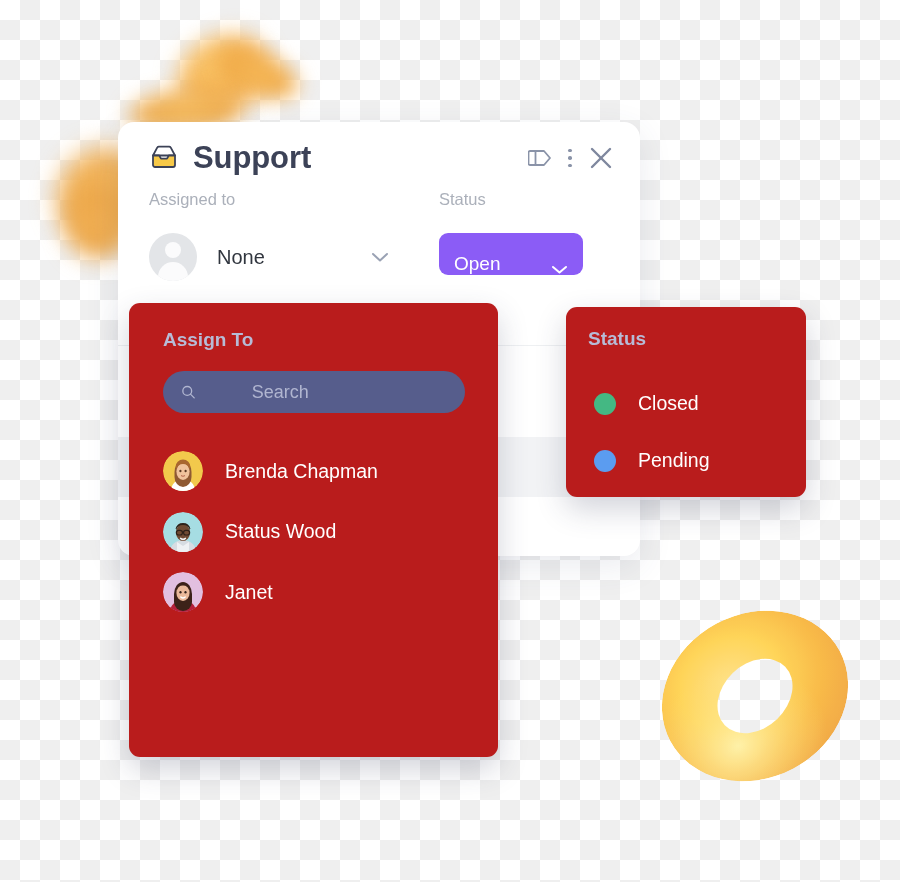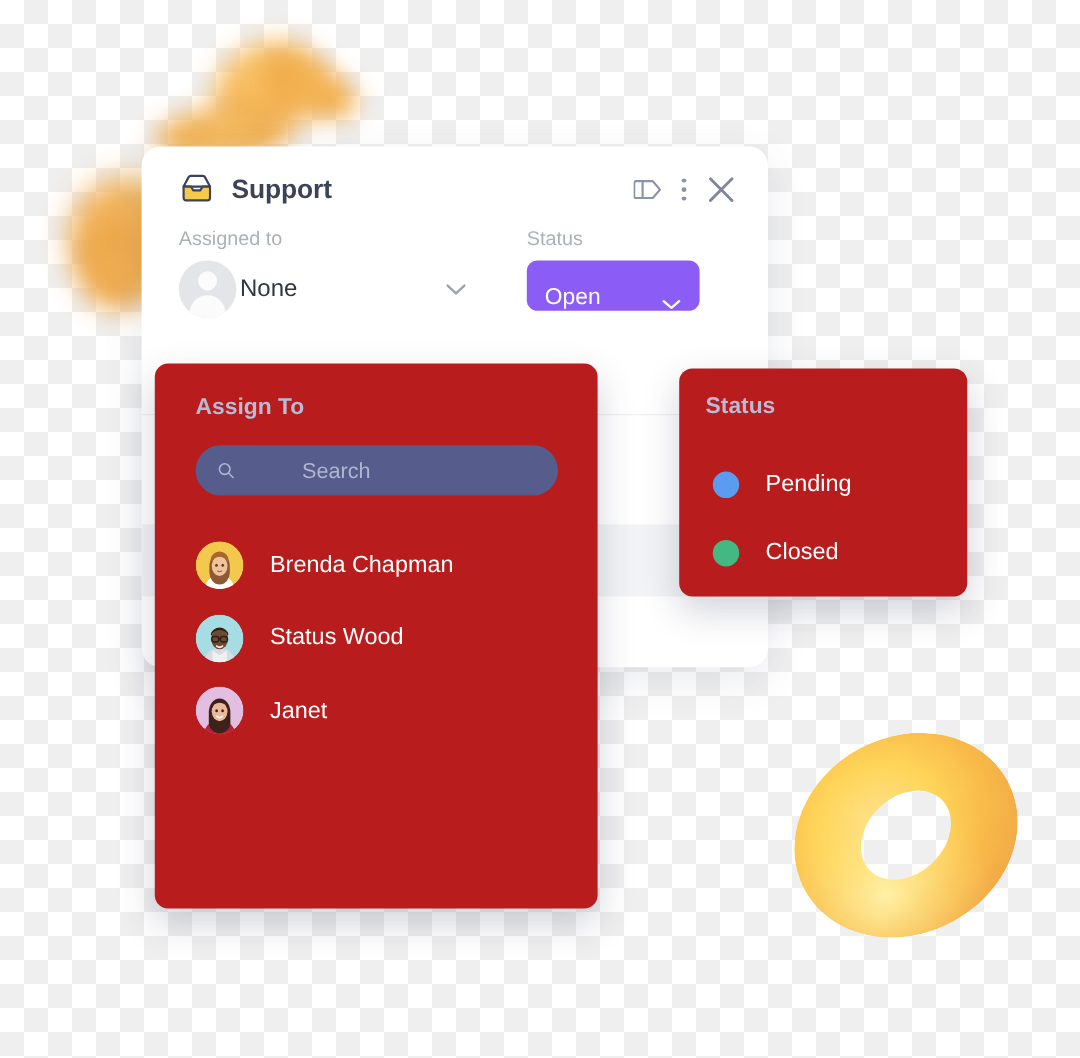--- a/index.html
+++ b/index.html
@@ -87,21 +87,21 @@
   }
   .card-header {
     display: flex;
     align-items: center;
     padding: 22px 26px 0 31px;
     height: 50px;
     box-sizing: border-box;
   }
   .inbox-icon { flex: 0 0 auto; margin-right: 14px; display: block; }
   .card-title {
-    font-size: 22px;
+    font-size: 31px;
     font-weight: bold;
     color: #3c4257;
     letter-spacing: -0.1px;
   }
   .header-actions {
     margin-left: auto;
     display: flex;
     align-items: center;
     gap: 16px;
   }
@@ -122,21 +122,21 @@
 
   .fields-row {
     display: flex;
     padding: 18px 0 0 31px;
   }
   .field-assign { width: 290px; }
   .field-status { width: 180px; }
   .field-label {
     font-size: 16.5px;
     color: #abb0ba;
-    margin-bottom: 8px;
+    margin-bottom: 24px;
   }
   .assign-value {
     display: flex;
     align-items: center;
     width: 240px;
     cursor: pointer;
   }
   .avatar-none {
     width: 48px; height: 48px;
     border-radius: 50%;
@@ -159,21 +159,21 @@
     position: absolute;
     left: 50%; top: 29px;
     width: 30px; height: 30px;
     margin-left: -15px;
     border-radius: 50%;
     background: #fbfbfc;
   }
   .assign-name {
     font-size: 20px;
     color: #31363f;
-    margin-left: 3px;
+    margin-left: 20px;
   }
   .assign-caret { margin-left: auto; }
   .status-pill {
     display: inline-flex;
     align-items: flex-end;
     background: #8b5cf6;
     border-radius: 9px;
     height: 42px;
     width: 144px;
     box-sizing: border-box;
@@ -456,23 +456,23 @@
       </div>
 
 
     </div>
   </div>
 
   <div class="popover status-popover">
     <div class="popover-title">Status</div>
     <div class="status-list">
       <div class="status-row">
+        <span class="status-dot" style="background:#44b883"></span>
+        <span class="status-name">Closed</span>
+      </div>
+      <div class="status-row">
         <span class="status-dot" style="background:#5b9cf0"></span>
         <span class="status-name">Pending</span>
       </div>
-      <div class="status-row">
-        <span class="status-dot" style="background:#44b883"></span>
-        <span class="status-name">Closed</span>
-      </div>
     </div>
   </div>
 
 </div>
 
 </body></html>

